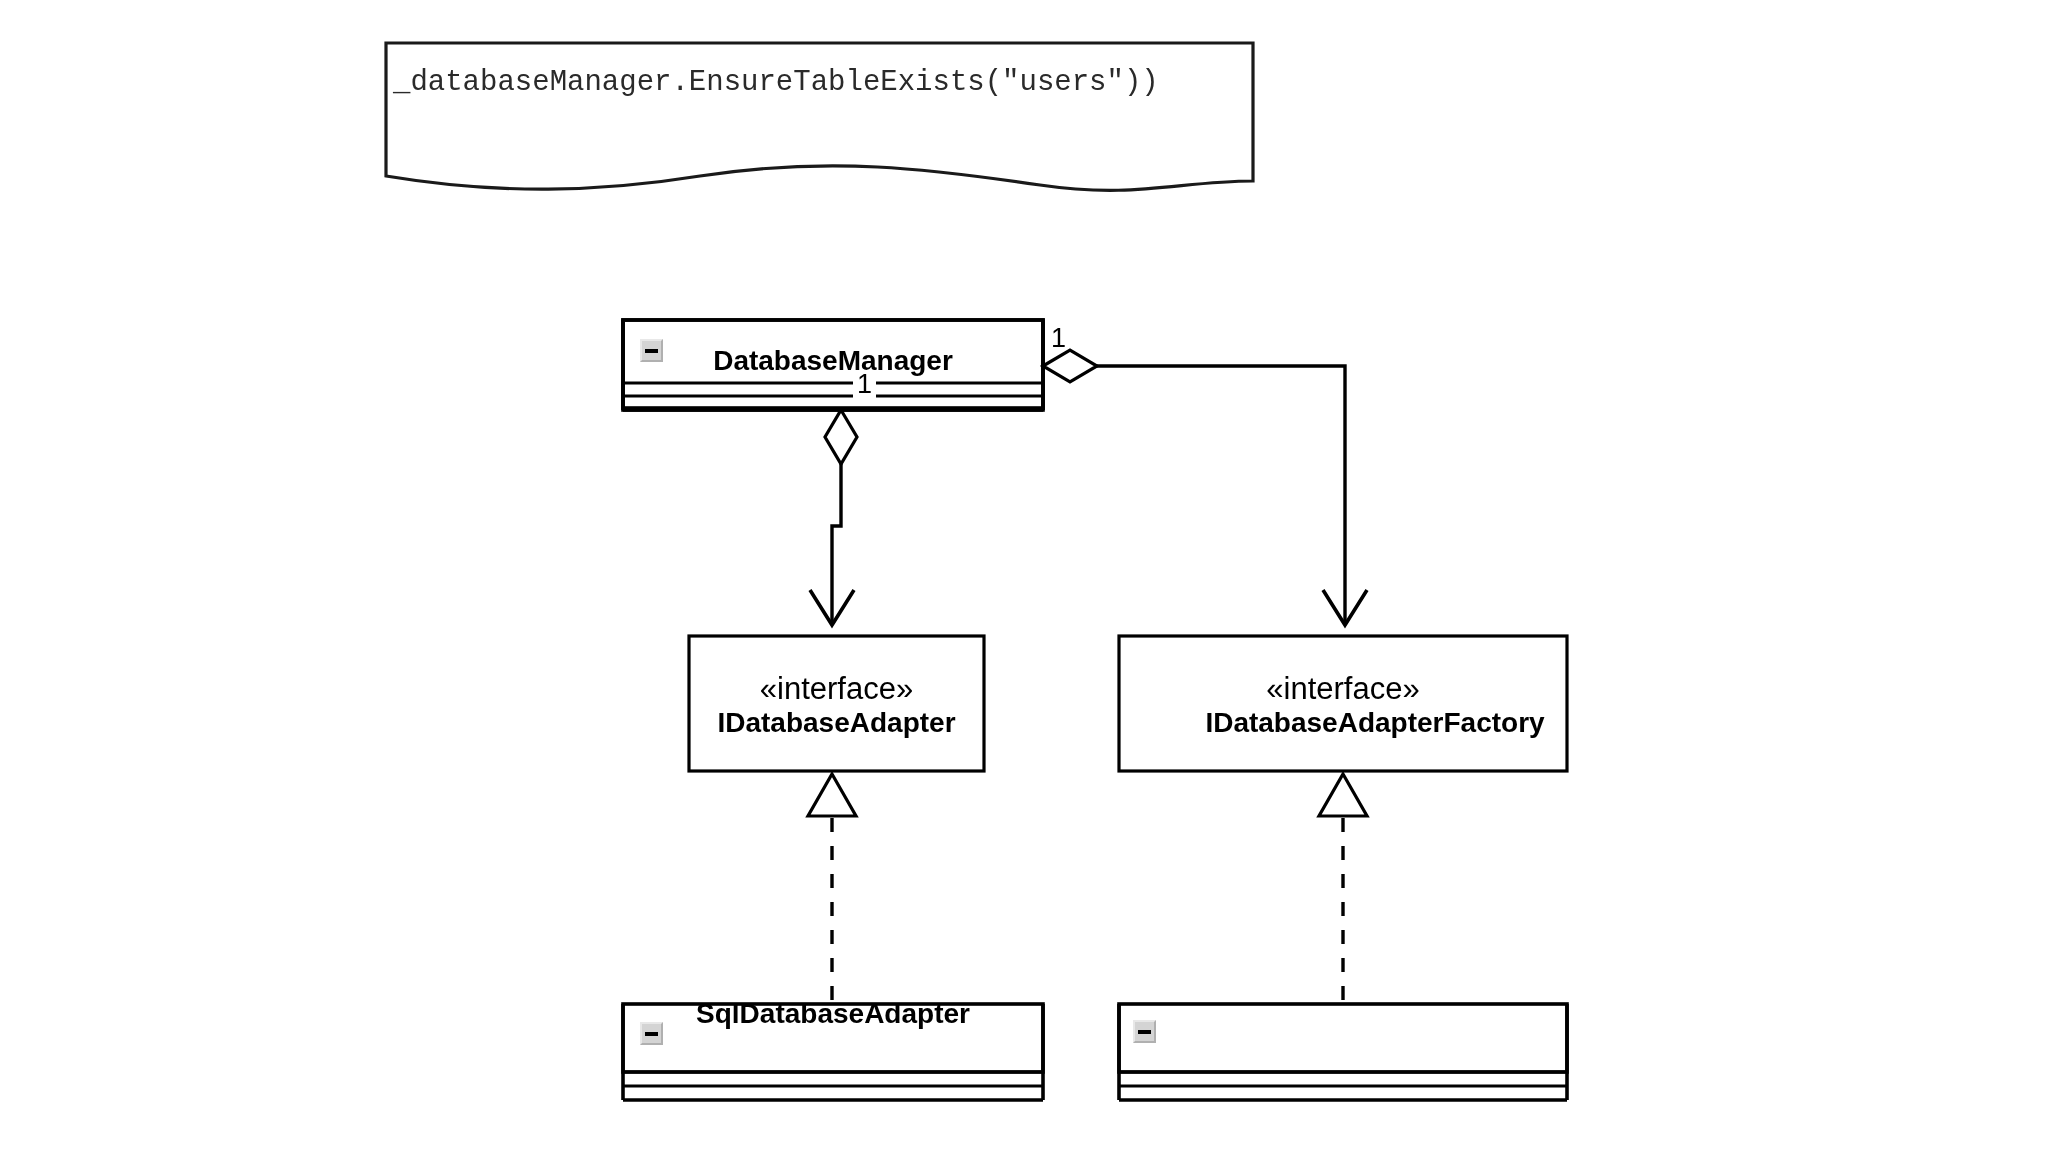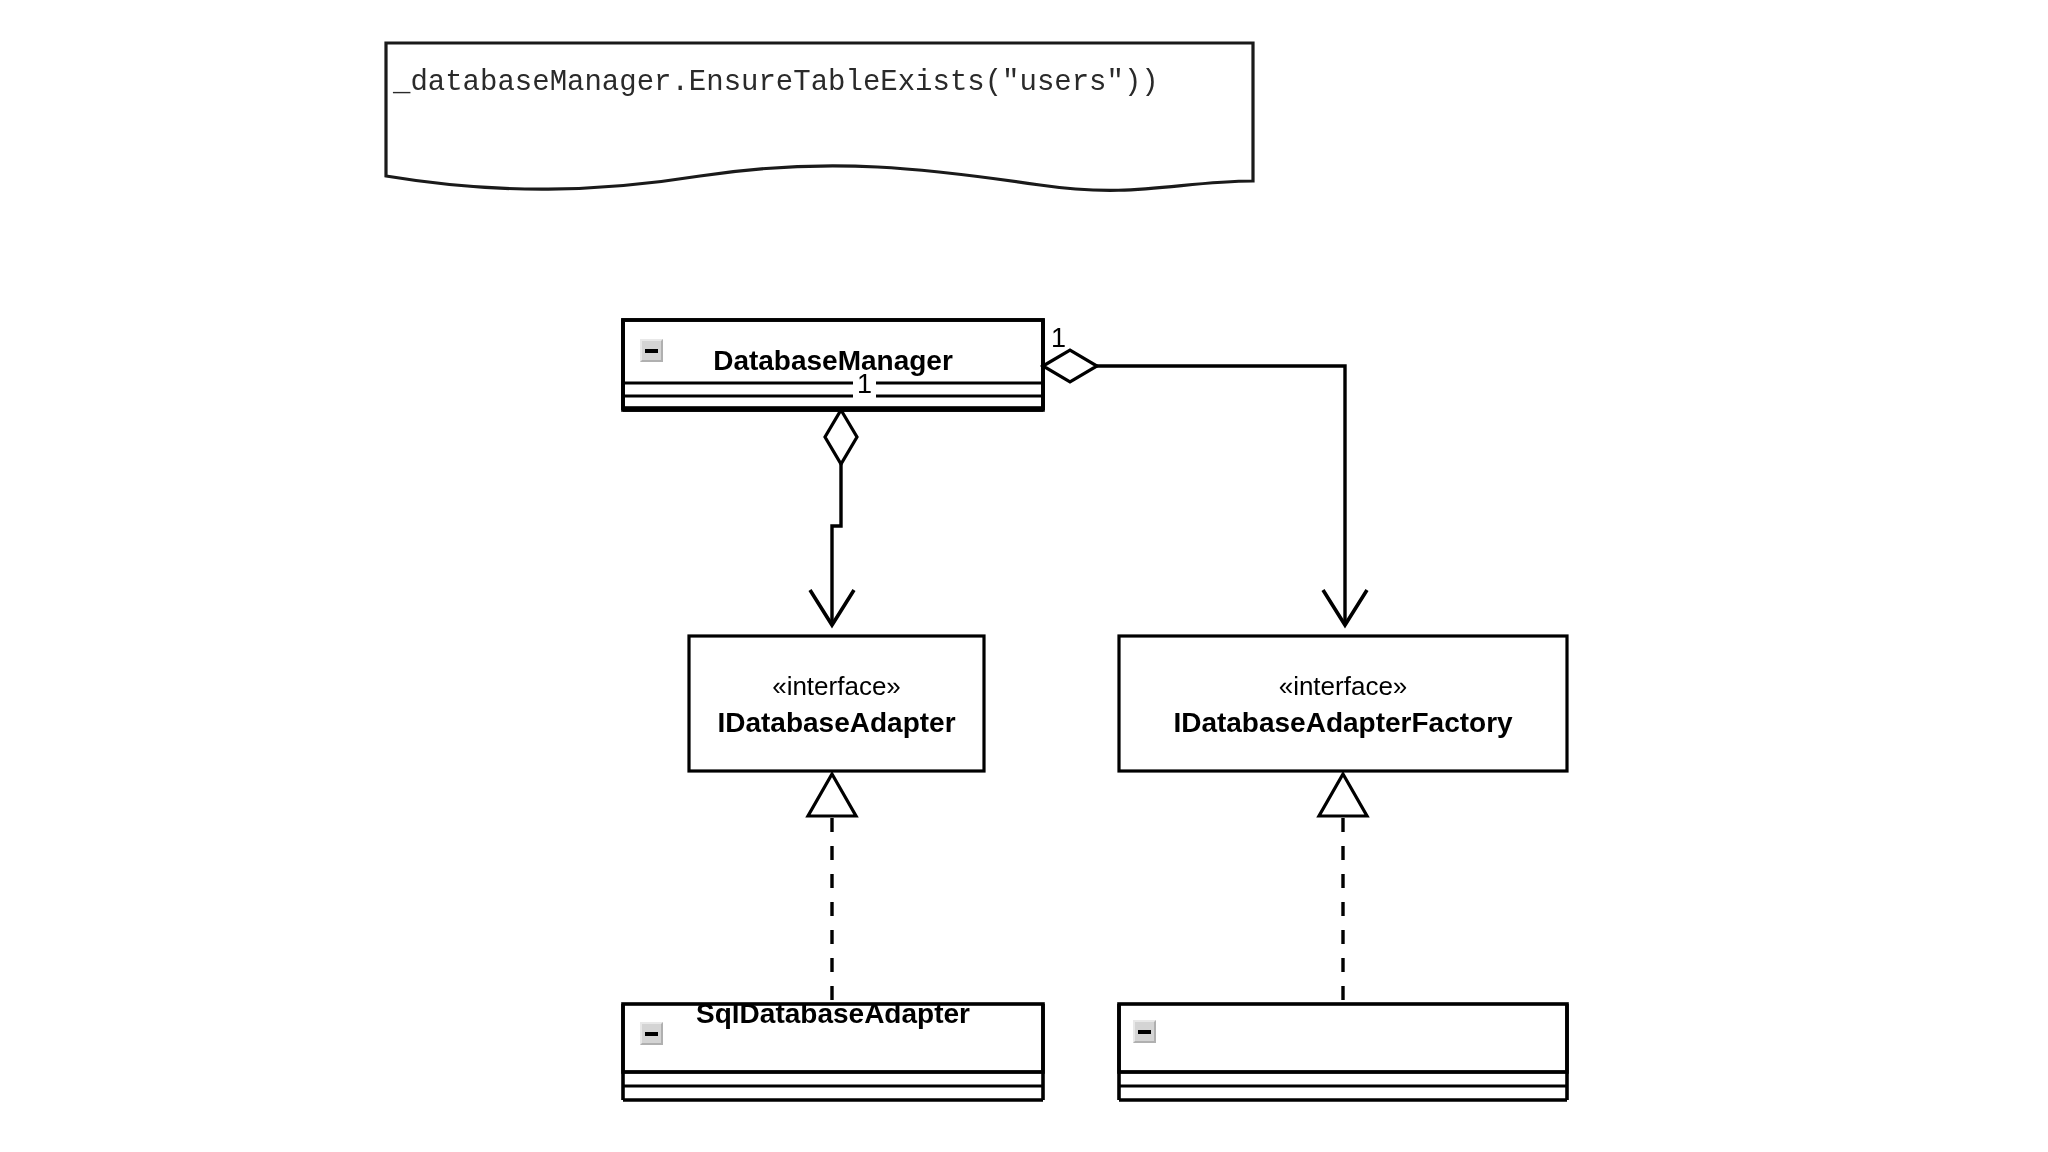--- a/index.html
+++ b/index.html
@@ -46,21 +46,21 @@
     font-weight: bold;
     font-size: 28px;
     text-align: center;
   }
   .cls-title-lg {
     font-weight: bold;
     font-size: 30px;
     text-align: center;
   }
   .stereo {
-    font-size: 26px;
+    font-size: 31px;
     font-weight: normal;
     text-align: center;
   }
   .mult {
     font-size: 27px;
     font-weight: normal;
   }
   
   .minus-icon {
     position: absolute;
@@ -170,20 +170,20 @@
 
   <div class="minus-icon" style="left:640px; top:339px;"></div>
   <div class="lbl cls-title" style="left:623px; top:347px; width:420px;">DatabaseManager</div>
   <div class="lbl mult overlap" style="left:853px; top:371px; background:#ffffff; padding:0 4px;">1</div>
   <div class="lbl mult" style="left:1051px; top:325px;">1</div>
 
   <div class="lbl stereo" style="left:689px; top:673px; width:295px;">«interface»</div>
   <div class="lbl cls-title" style="left:689px; top:709px; width:295px;">IDatabaseAdapter</div>
 
   <div class="lbl stereo" style="left:1119px; top:673px; width:448px;">«interface»</div>
-  <div class="lbl cls-title" style="left:1119px; top:709px; width:448px;">IDatabaseAdapterFactory</div>
+  <div class="lbl cls-title" style="left:1119px; top:709px; width:448px;padding-left:32px;">IDatabaseAdapterFactory</div>
 
   <div class="minus-icon" style="left:640px; top:1022px;"></div>
   <div class="lbl cls-title" style="left:623px; top:1000px; width:420px;">SqlDatabaseAdapter</div>
 
   <div class="minus-icon" style="left:1133px; top:1020px;"></div>
 
 </div>
 
 </body></html>

